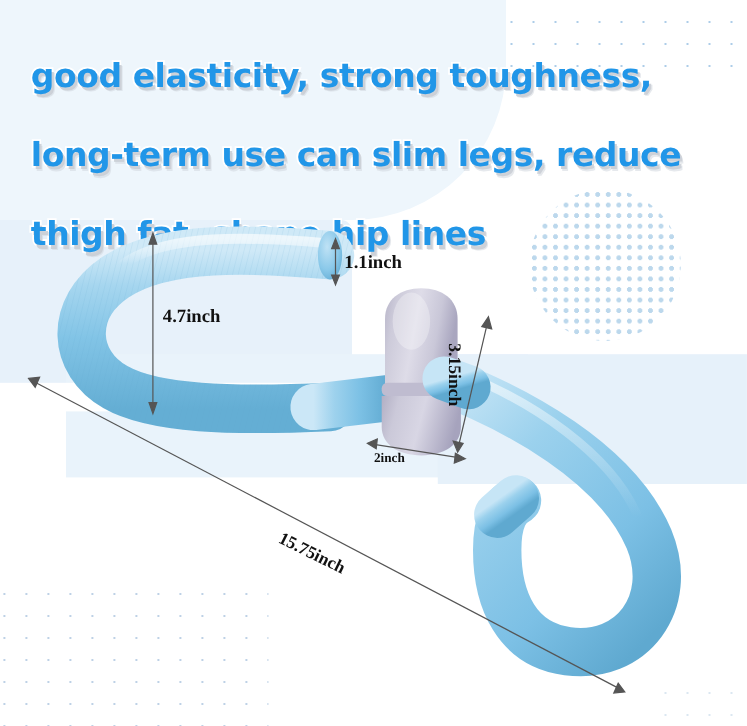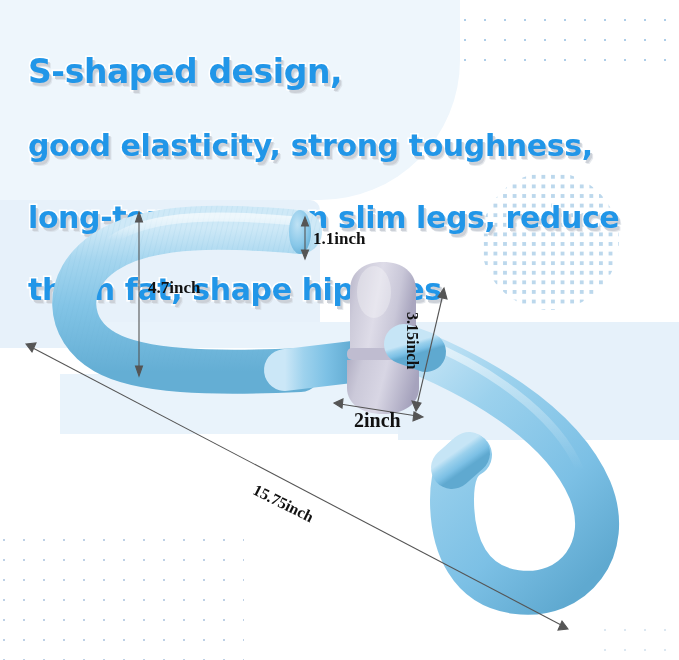--- a/index.html
+++ b/index.html
@@ -106,42 +106,41 @@
   .dim-label {
     position: absolute;
     font-family: "Liberation Serif", serif;
     font-weight: bold;
     font-size: 17px;
     color: #111111;
     white-space: nowrap;
   }
   .dim-11   { left: 313px; top: 229px; }
   .dim-47   { left: 148px; top: 278px; }
-  .dim-2    { left: 354px; top: 409px; font-size: 20px; }
+  .dim-2    { left: 340px; top: 409px; font-size: 12px; }
   .dim-315  { left: 421px; top: 312px; transform: rotate(90deg); transform-origin: left top; font-size: 16px; }
   .dim-1575 { left: 258px; top: 481px; transform: rotate(26.5deg); transform-origin: left top; font-size: 16px; }
 </style>
 </head>
 <body>
 
 <div id="stage">
 
   <div class="bg-layer panel-topleft"></div>
   <div class="bg-layer panel-left-band"></div>
   <div class="bg-layer panel-center-band"></div>
   <div class="bg-layer panel-right-mid"></div>
   <div class="bg-layer panel-white-strip"></div>
 
   <div class="bg-layer dots-topright"></div>
   <div class="bg-layer dots-circle"></div>
   <div class="bg-layer dots-bottomleft"></div>
   <div class="bg-layer dots-bottomright"></div>
 
   <div class="headline">
-    <span class="headline-line l1">S-shaped design,</span>
     <span class="headline-line">good elasticity, strong toughness,</span>
     <span class="headline-line">long-term use can slim legs, reduce</span>
     <span class="headline-line">thigh fat, shape hip lines</span>
   </div>
 
   <svg id="product" width="679" height="660" viewBox="0 0 679 660">
     <defs>
       <linearGradient id="tubeGradV" x1="0" y1="0" x2="0" y2="1">
         <stop offset="0%" stop-color="#cfe9f7"></stop>
         <stop offset="22%" stop-color="#a6d6ef"></stop>

